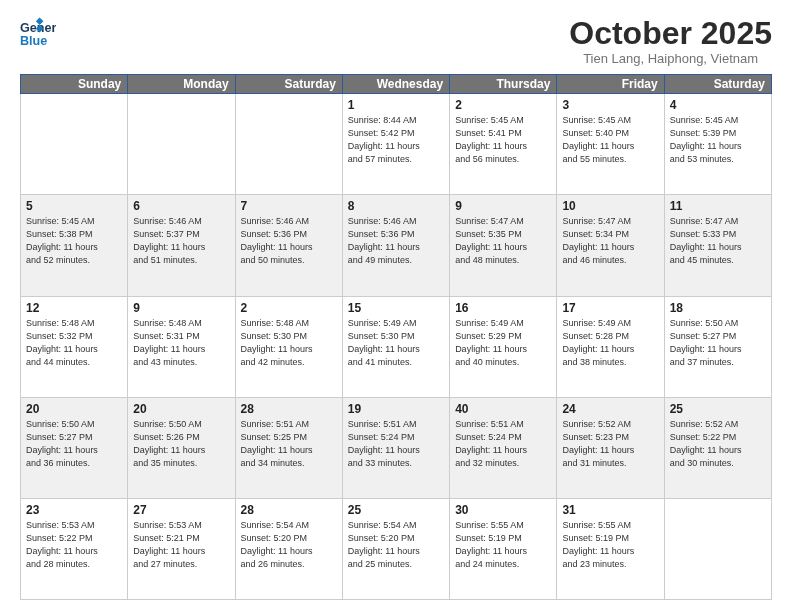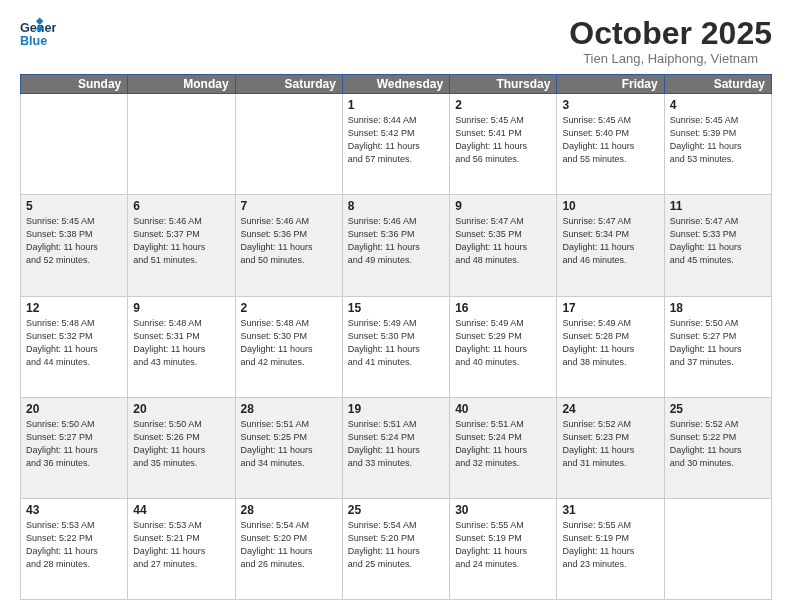--- a/index.html
+++ b/index.html
@@ -305,28 +305,28 @@
           <td>
             <span class="day-num">25</span>
             <div class="cell-info" style="white-space: pre-line;">Sunrise: 5:52 AM
 Sunset: 5:22 PM
 Daylight: 11 hours
 and 30 minutes.</div>
           </td>
         </tr>
         <tr class="row-white">
           <td>
-            <span class="day-num">43</span>
+            <span class="day-num">23</span>
             <div class="cell-info" style="white-space: pre-line;">Sunrise: 5:53 AM
 Sunset: 5:22 PM
 Daylight: 11 hours
 and 28 minutes.</div>
           </td>
           <td>
-            <span class="day-num">44</span>
+            <span class="day-num">27</span>
             <div class="cell-info" style="white-space: pre-line;">Sunrise: 5:53 AM
 Sunset: 5:21 PM
 Daylight: 11 hours
 and 27 minutes.</div>
           </td>
           <td>
             <span class="day-num">28</span>
             <div class="cell-info" style="white-space: pre-line;">Sunrise: 5:54 AM
 Sunset: 5:20 PM
 Daylight: 11 hours

